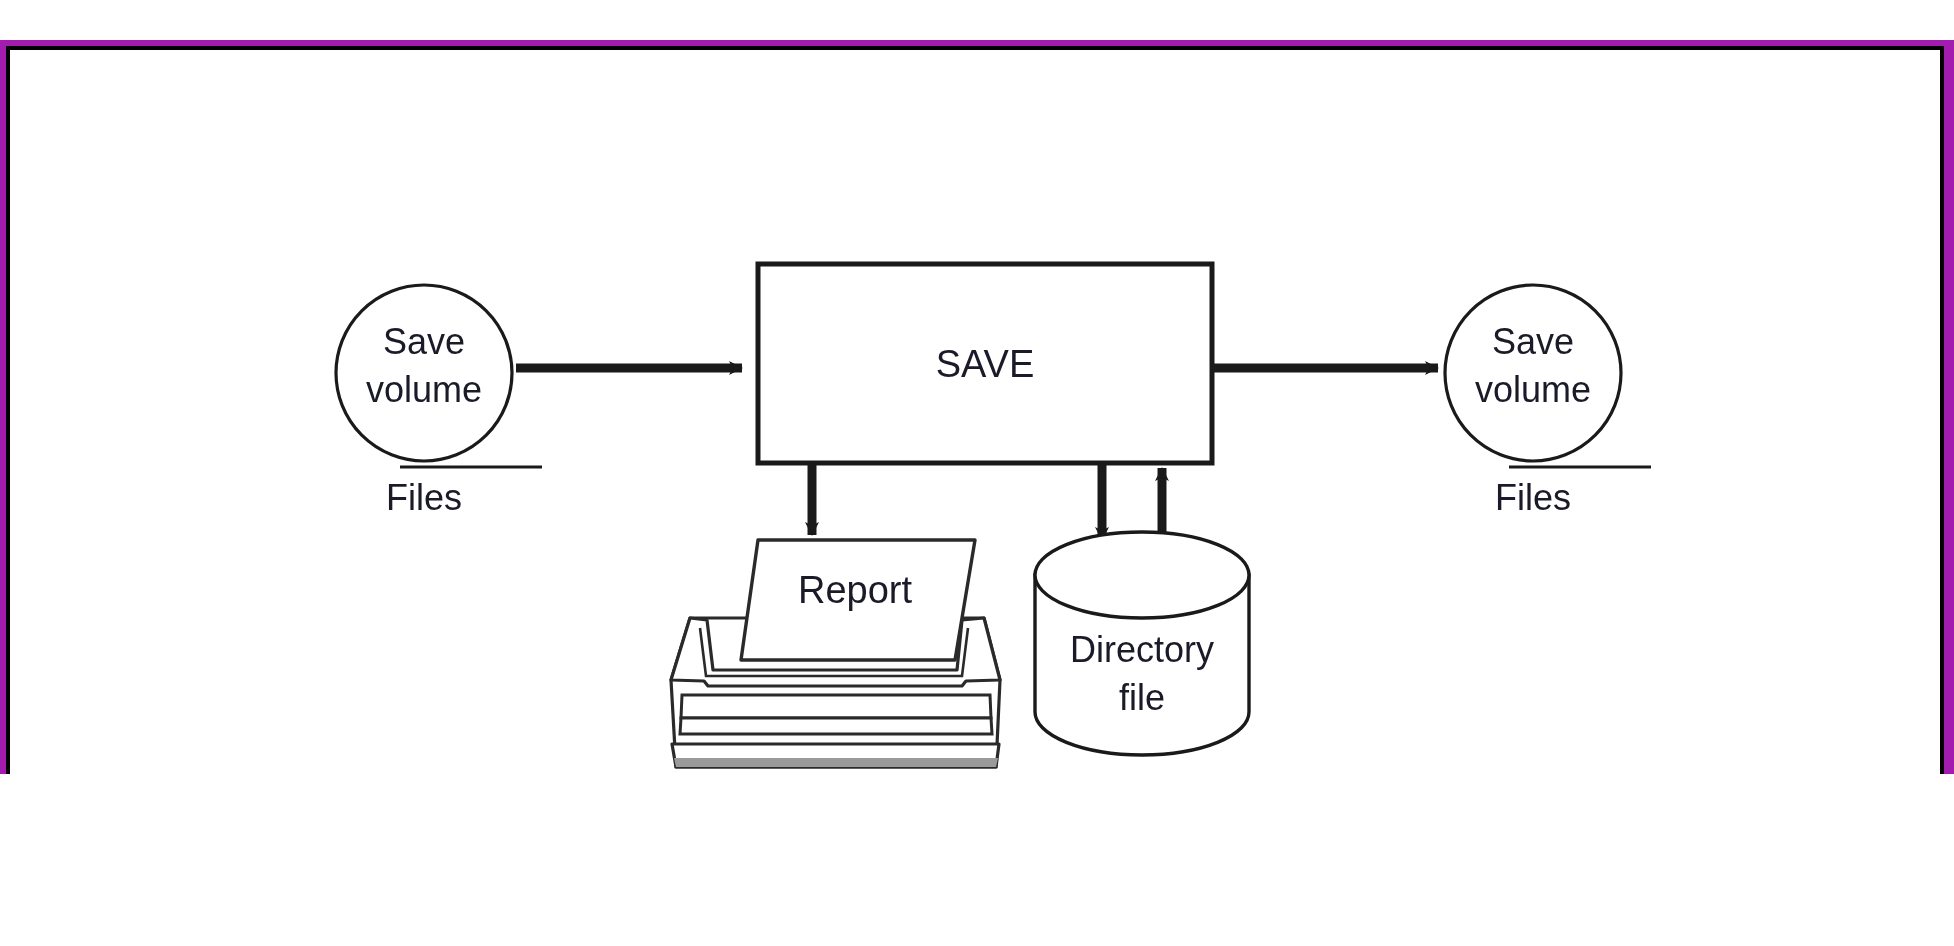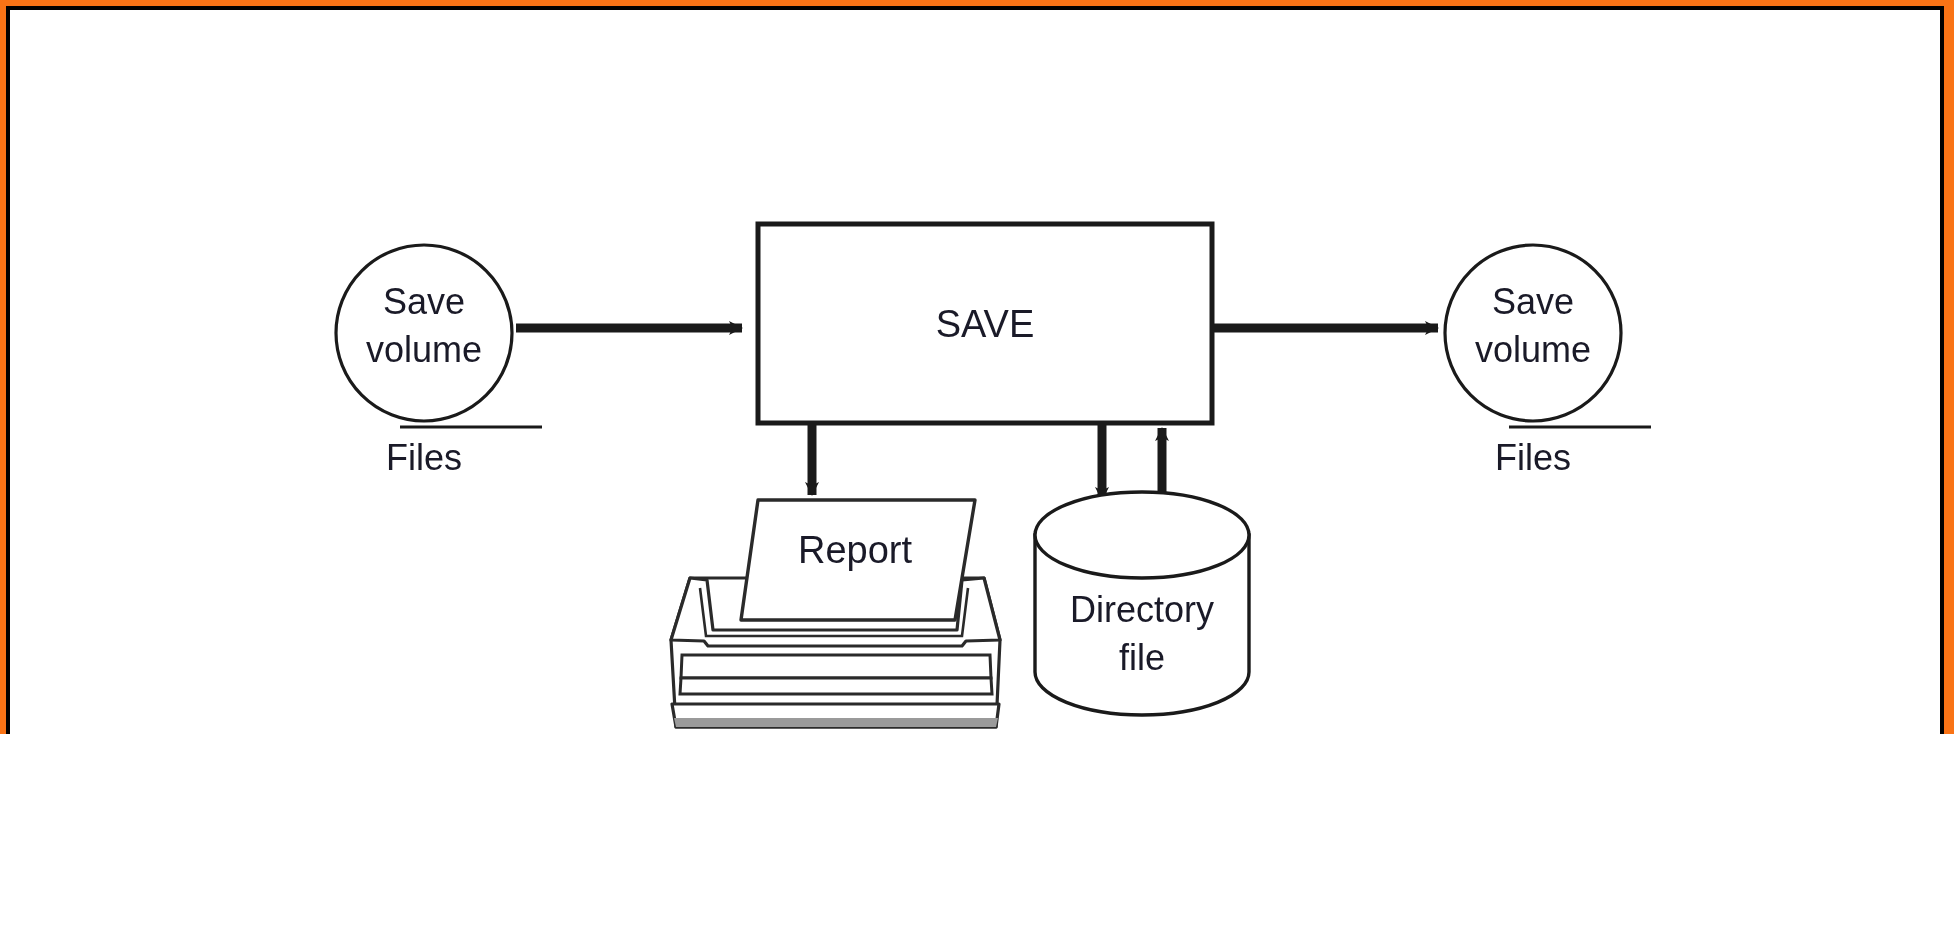--- a/index.html
+++ b/index.html
@@ -8,22 +8,23 @@
     padding: 0;
     background: #ffffff;
   }
   body {
     font-family: "Liberation Sans", sans-serif;
   }
   #figure-root {
     position: relative;
     width: 1954px;
     height: 734px;
-    background: #f97316;
+    background: #a21caf;
     overflow: hidden;
+    margin-top: 40px;
   }
   #figure-border {
     position: absolute;
     left: 6px;
     top: 6px;
     width: 1938px;
     height: 930px;
     border: 4px solid #000000;
     box-sizing: border-box;
     background: #ffffff;

